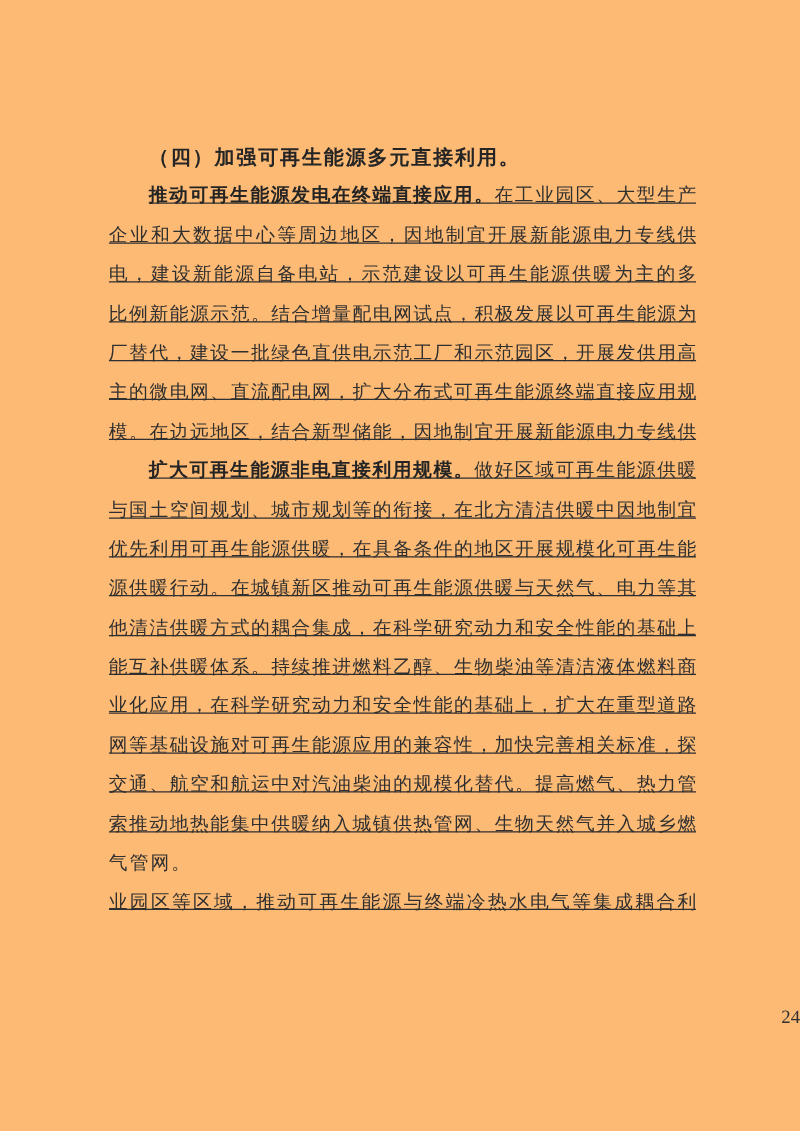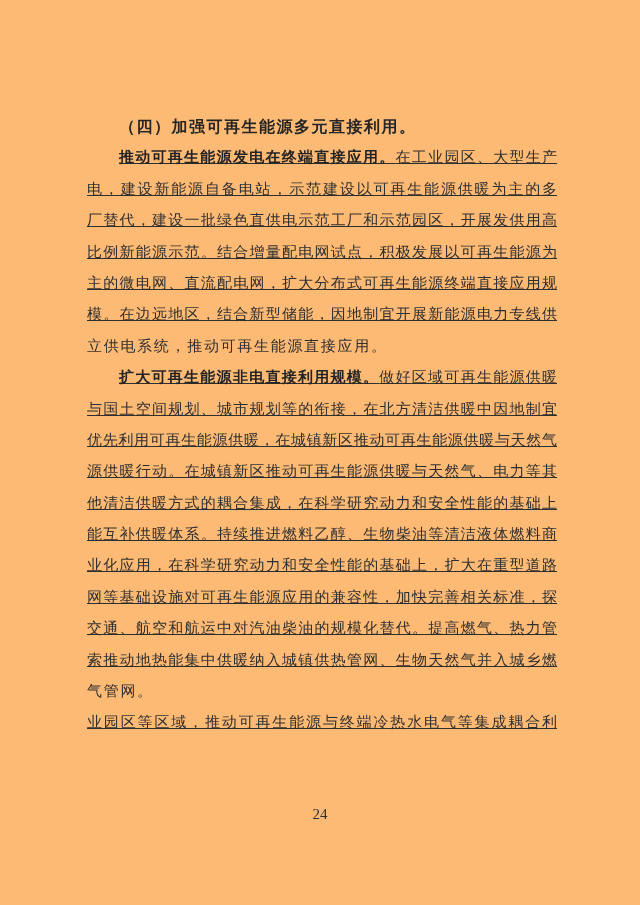--- a/index.html
+++ b/index.html
@@ -51,43 +51,43 @@
     font-weight: bold;
     color: #242424;
   }
   .pageno {
     position: absolute;
     left: 0;
     width: 640px;
     top: 802px;
     height: 24px;
     line-height: 24px;
-    text-align: center;
+    text-align: right;
     font-size: 15px;
     color: #303030;
     font-family: "Liberation Serif", "DejaVu Serif", serif;
   }
 </style>
 </head>
 <body>
 
 <div class="page">
   <div class="textblock">
     <div class="line heading indent">（四）加强可再生能源多元直接利用。</div>
     <div id="paragraphs">
         <div class="line justify indent"><span class="seg bold">推动可再生能源发电在终端直接应用。</span><span class="seg">在工业园区、大型生产</span></div>
+        <div class="line justify"><span class="seg">企业和大数据中心等周边地区，因地制宜开展新能源电力专线供</span></div>
         <div class="line justify"><span class="seg">电，建设新能源自备电站，示范建设以可再生能源供暖为主的多</span></div>
+        <div class="line justify"><span class="seg">比例新能源示范。结合增量配电网试点，积极发展以可再生能源为</span></div>
         <div class="line justify"><span class="seg">厂替代，建设一批绿色直供电示范工厂和示范园区，开展发供用高</span></div>
-        <div class="line justify"><span class="seg">比例新能源示范。结合增量配电网试点，积极发展以可再生能源为</span></div>
         <div class="line justify"><span class="seg">主的微电网、直流配电网，扩大分布式可再生能源终端直接应用规</span></div>
         <div class="line justify"><span class="seg">模。在边远地区，结合新型储能，因地制宜开展新能源电力专线供</span></div>
-        <div class="line loose"><span class="seg">立供电系统，推动可再生能源直接应用。</span></div>
         <div class="line justify indent"><span class="seg bold">扩大可再生能源非电直接利用规模。</span><span class="seg">做好区域可再生能源供暖</span></div>
         <div class="line justify"><span class="seg">与国土空间规划、城市规划等的衔接，在北方清洁供暖中因地制宜</span></div>
-        <div class="line justify"><span class="seg">优先利用可再生能源供暖，在城镇新区推动可再生能源供暖与天然气</span></div>
+        <div class="line justify"><span class="seg">优先利用可再生能源供暖，在具备条件的地区开展规模化可再生能</span></div>
         <div class="line justify"><span class="seg">源供暖行动。在城镇新区推动可再生能源供暖与天然气、电力等其</span></div>
         <div class="line justify"><span class="seg">他清洁供暖方式的耦合集成，在科学研究动力和安全性能的基础上</span></div>
         <div class="line justify"><span class="seg">能互补供暖体系。持续推进燃料乙醇、生物柴油等清洁液体燃料商</span></div>
         <div class="line justify"><span class="seg">业化应用，在科学研究动力和安全性能的基础上，扩大在重型道路</span></div>
         <div class="line justify"><span class="seg">网等基础设施对可再生能源应用的兼容性，加快完善相关标准，探</span></div>
         <div class="line justify"><span class="seg">交通、航空和航运中对汽油柴油的规模化替代。提高燃气、热力管</span></div>
         <div class="line justify"><span class="seg">索推动地热能集中供暖纳入城镇供热管网、生物天然气并入城乡燃</span></div>
         <div class="line loose"><span class="seg">气管网。</span></div>
         <div class="line justify"><span class="seg">业园区等区域，推动可再生能源与终端冷热水电气等集成耦合利</span></div>
       </div>

